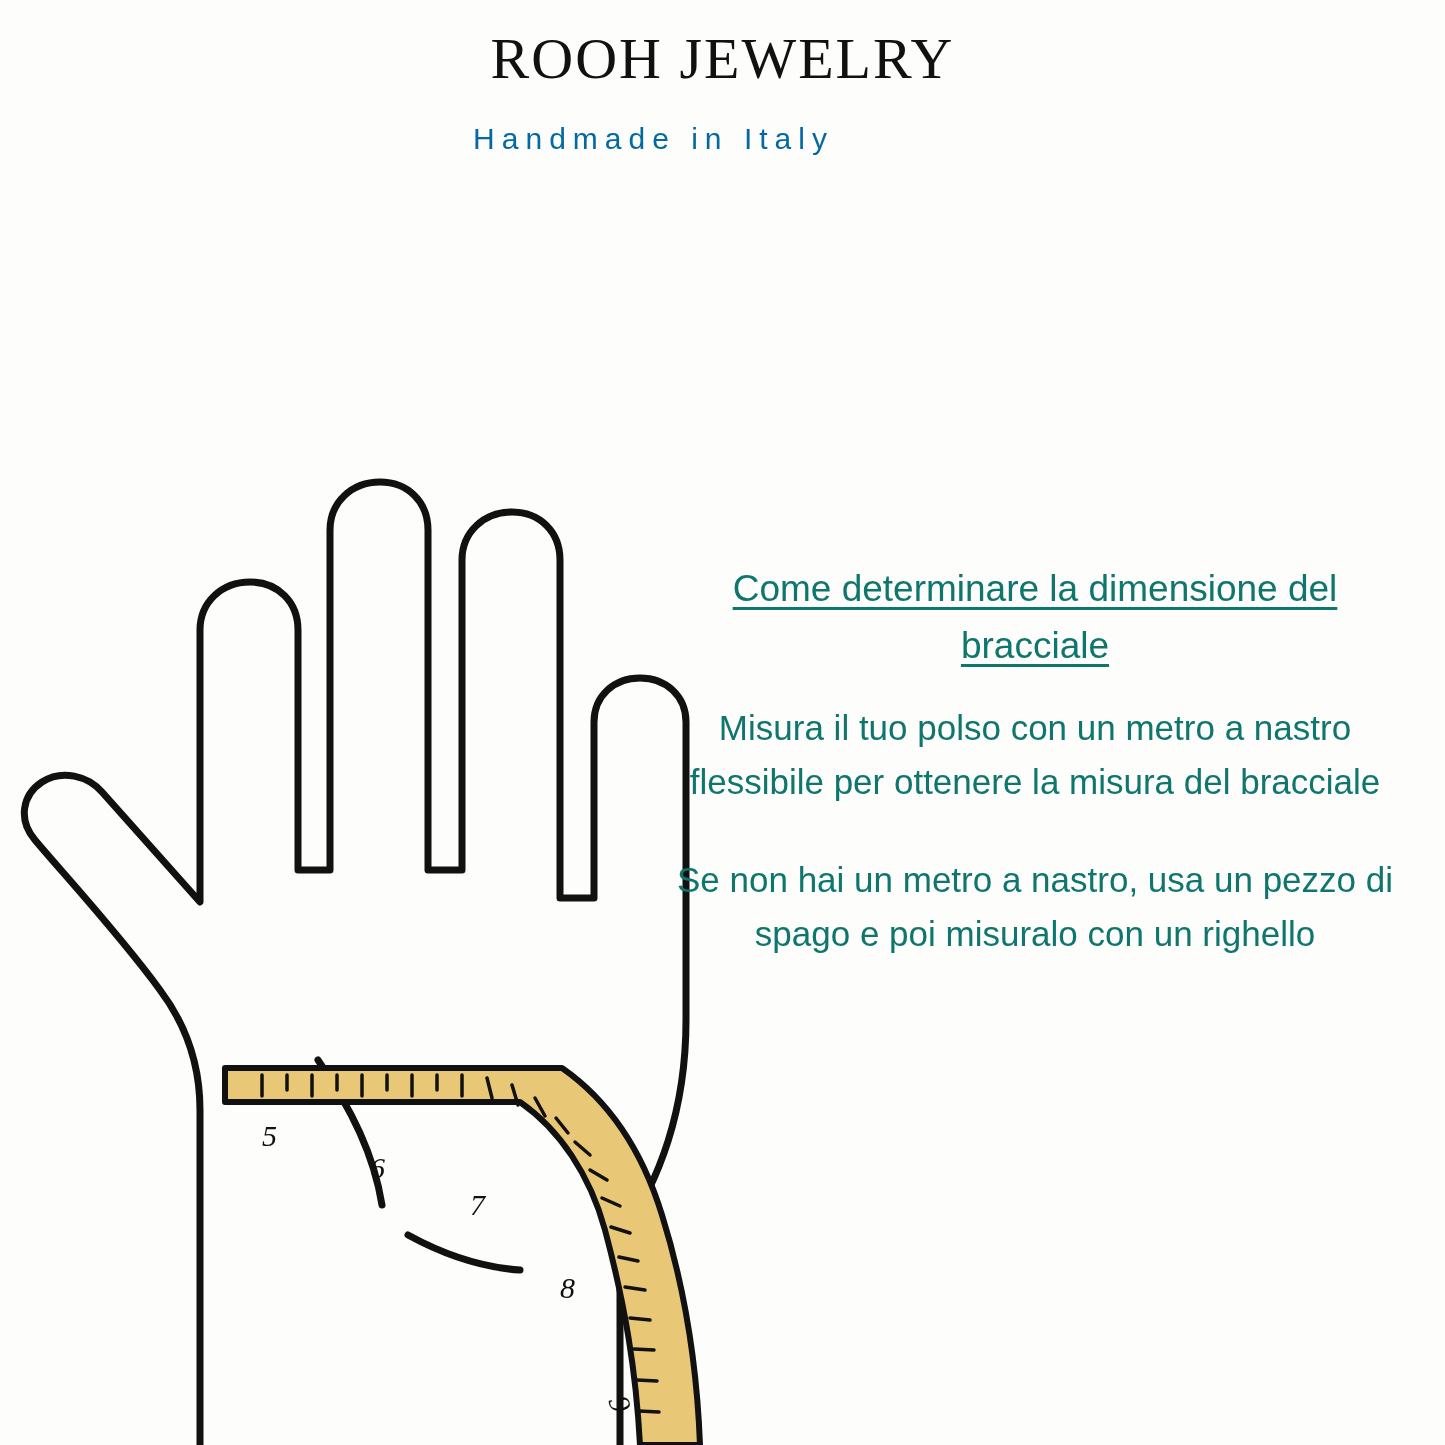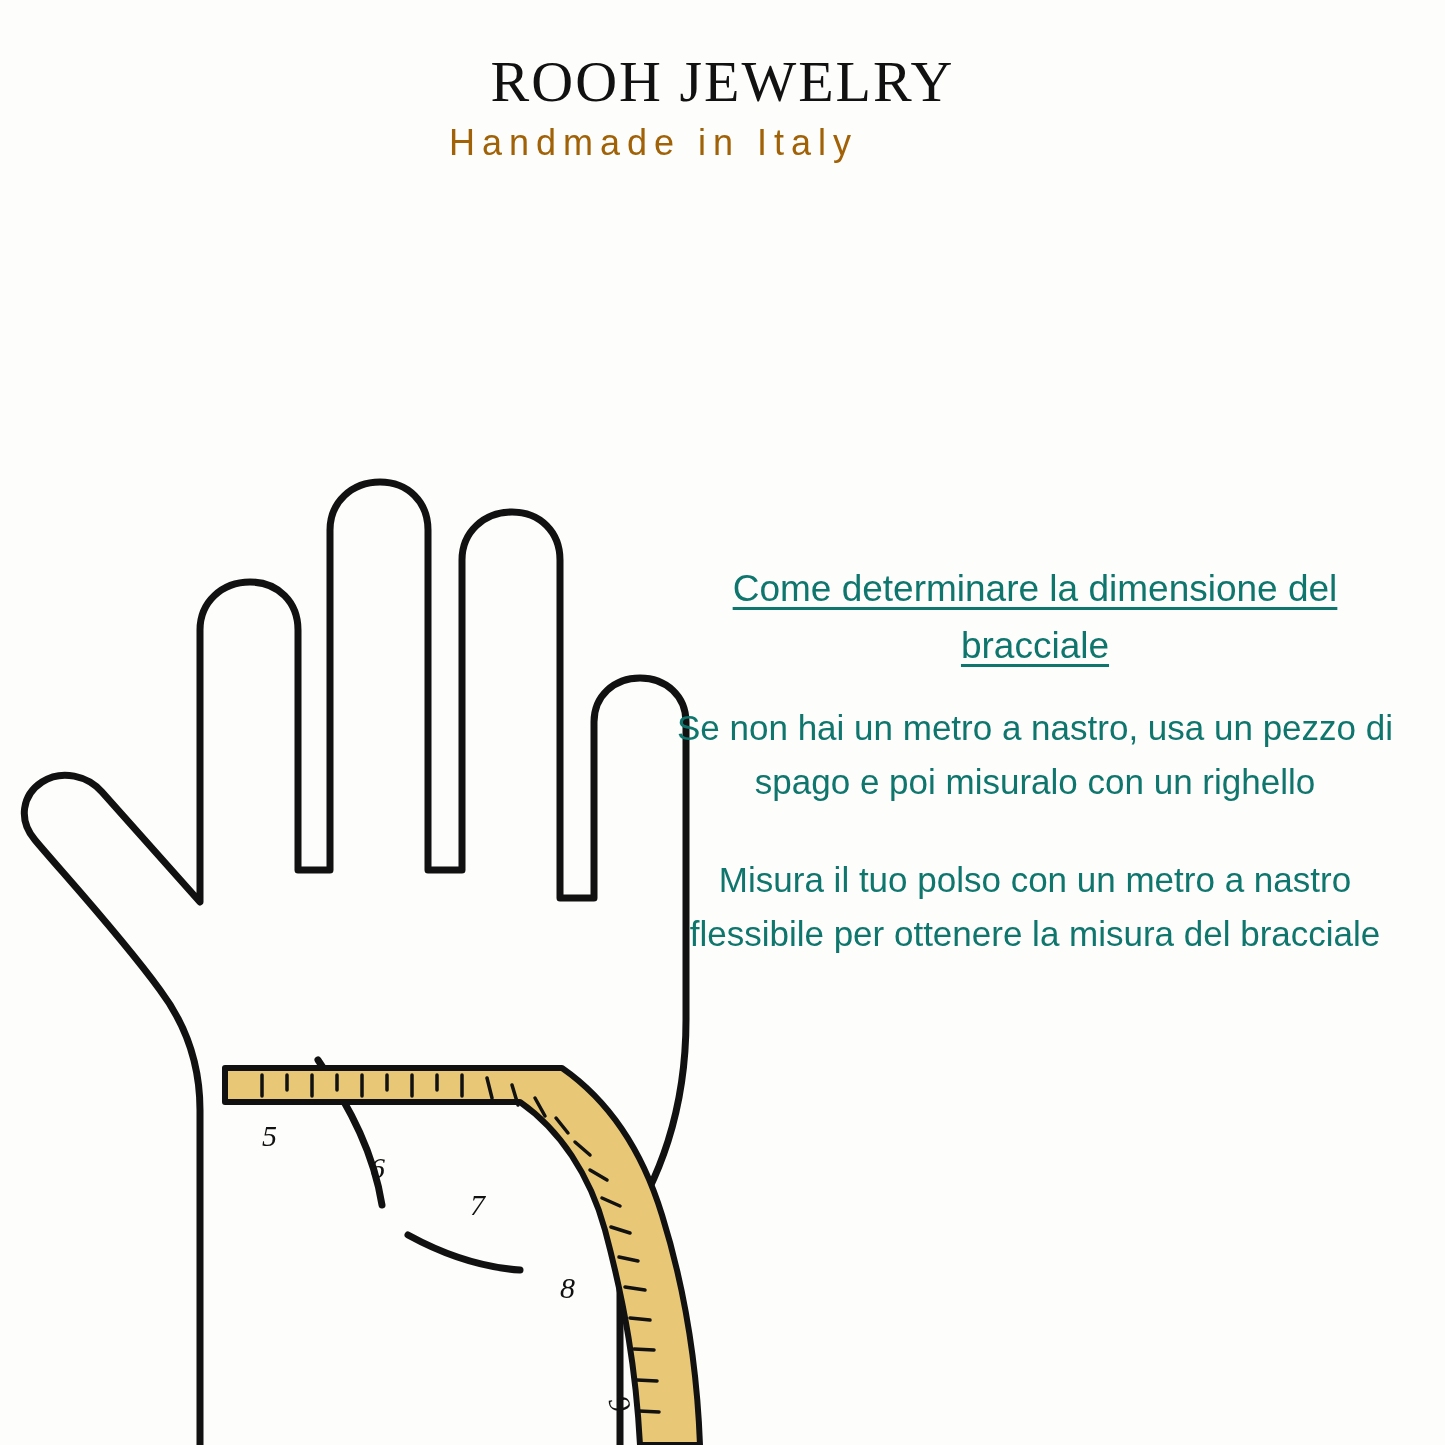--- a/index.html
+++ b/index.html
@@ -12,40 +12,40 @@
     width: 1445px;
     height: 1445px;
     background: #fdfdfb;
     overflow: hidden;
     font-family: "Liberation Sans", sans-serif;
   }
 
   
   .brand-title {
     position: absolute;
-    top: 48px;
+    top: 25px;
     left: 0;
     width: 1445px;
     text-align: center;
     font-family: "Liberation Serif", serif;
     font-size: 58px;
     letter-spacing: 2px;
     color: #111111;
     white-space: nowrap;
   }
   .brand-sub {
     position: absolute;
     top: 122px;
     left: 0;
     width: 1307px;
     text-align: center;
     font-family: "Liberation Sans", sans-serif;
-    font-size: 36px;
+    font-size: 30px;
     letter-spacing: 7px;
-    color: #a16207;
+    color: #0369a1;
     white-space: nowrap;
   }
 
   
   .illustration {
     position: absolute;
     left: 0px;
     top: 230px;
     width: 740px;
     height: 1215px;
@@ -162,17 +162,17 @@
           <text x="560" y="1068">8</text>
           <text x="608" y="1170" transform="rotate(72 608 1170)">9</text>
           <text x="624" y="1290" transform="rotate(84 624 1290)">10</text>
         </g>
       </g>
     </svg>
   </div>
 
   <div class="text-col">
     <p class="headline">Come determinare la dimensione del bracciale</p>
+    <p class="para">Misura il tuo polso con un metro a nastro flessibile per ottenere la misura del bracciale</p>
     <p class="para">Se non hai un metro a nastro, usa un pezzo di spago e poi misuralo con un righello</p>
-    <p class="para">Misura il tuo polso con un metro a nastro flessibile per ottenere la misura del bracciale</p>
   </div>
 
 </div>
 
 </body></html>

